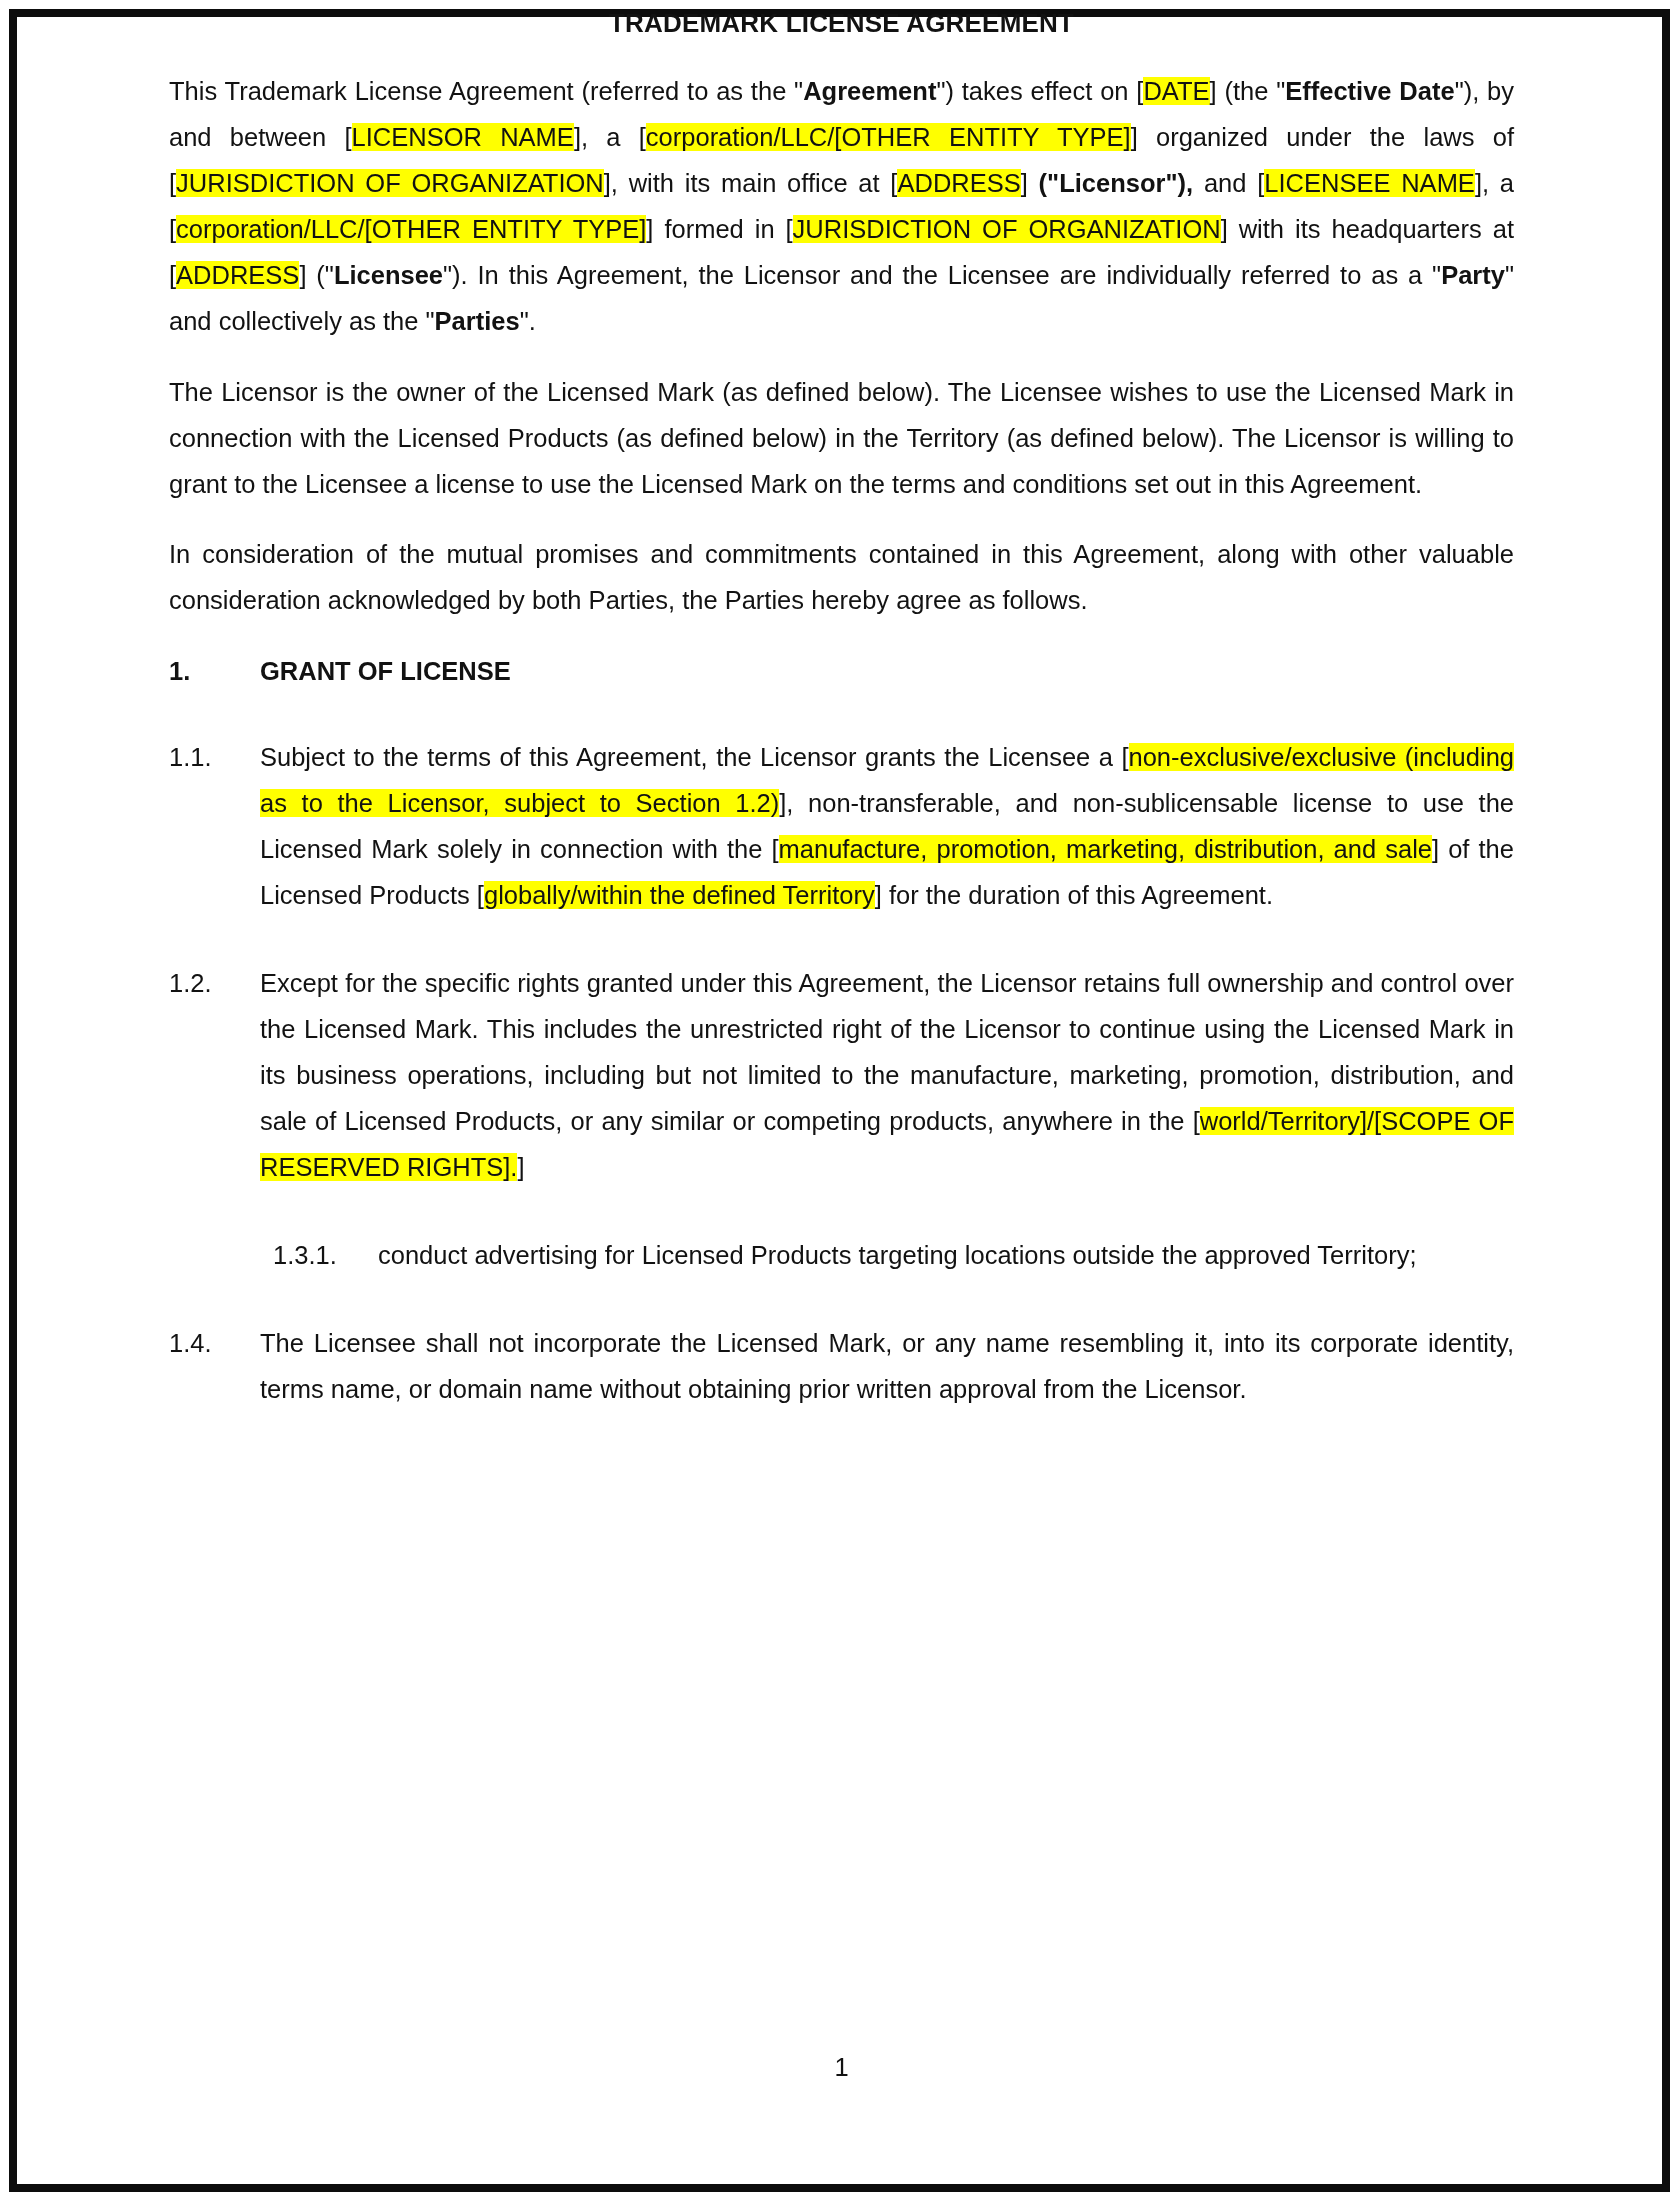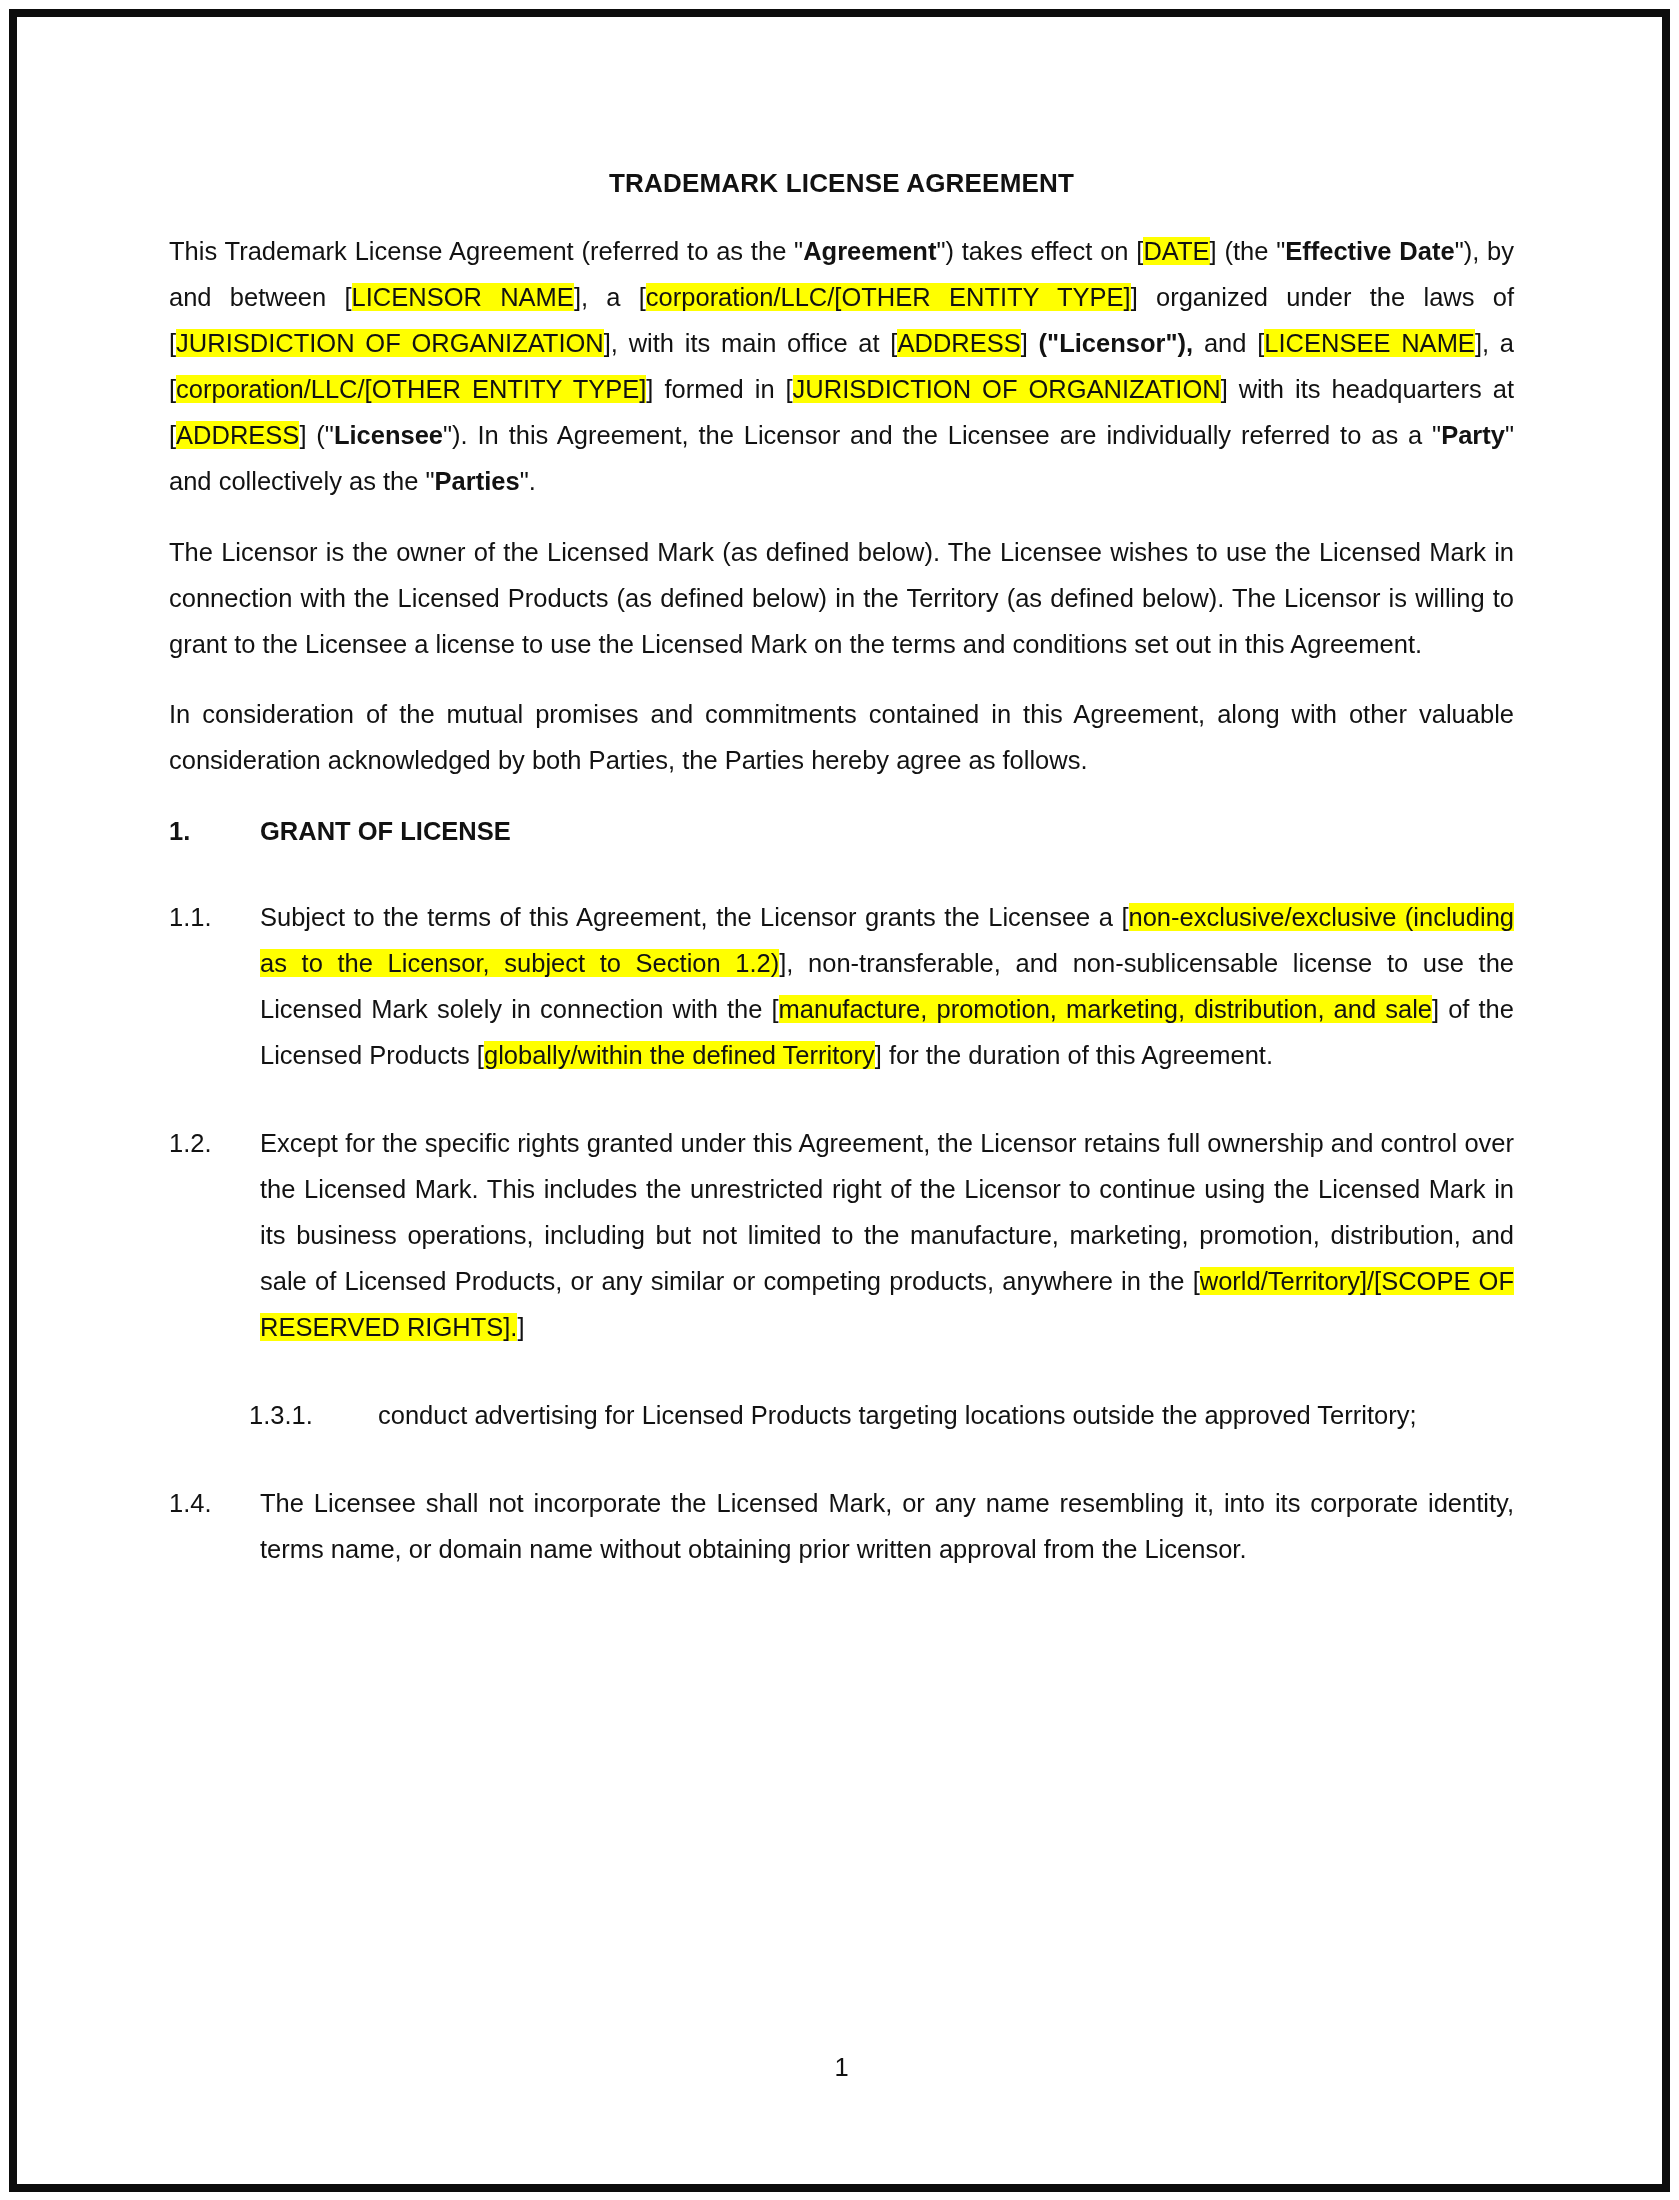--- a/index.html
+++ b/index.html
@@ -15,40 +15,39 @@
     position: absolute; inset: 8.8px;
     border: 8px solid var(--border-color, #0d0d0d);
     pointer-events: none;
   }
   .content {
     position: absolute;
     left: 169px; right: 165px; top: 0; bottom: 0;
     font-size: 25.5px; line-height: 46px;
   }
   .title {
-    margin-top: 160px;
     margin-bottom: 22px;
     text-align: center;
     font-size: 26px;
     font-weight: bold;
     line-height: 46px;
     letter-spacing: 0.2px;
   }
   .para {
     position: relative;
     text-align: justify;
     text-justify: inter-word;
   }
   .para.p { margin-bottom: 24.6px; }
   .para.heading { font-weight: bold; margin-top: 8.8px; margin-bottom: 40px; }
   .para.heading, .para.item { padding-left: 91px; }
   .para.item { margin-bottom: 42px; }
   .para.item.level2 { padding-left: 209px; }
   .para .num { position: absolute; left: 0; top: 0; }
-  .para.item.level2 .num { left: 80px; }
+  .para.item.level2 .num { left: 104px; }
   .hl { background: var(--hl-color, #ffff00); margin-top: 48px; }
   .b { font-weight: bold; }
   .page-number {
     position: absolute;
     top: 2044px; left: 0; right: 0;
     text-align: center;
     font-size: 25.5px; line-height: 46px;
   }
 </style>
 </head>

